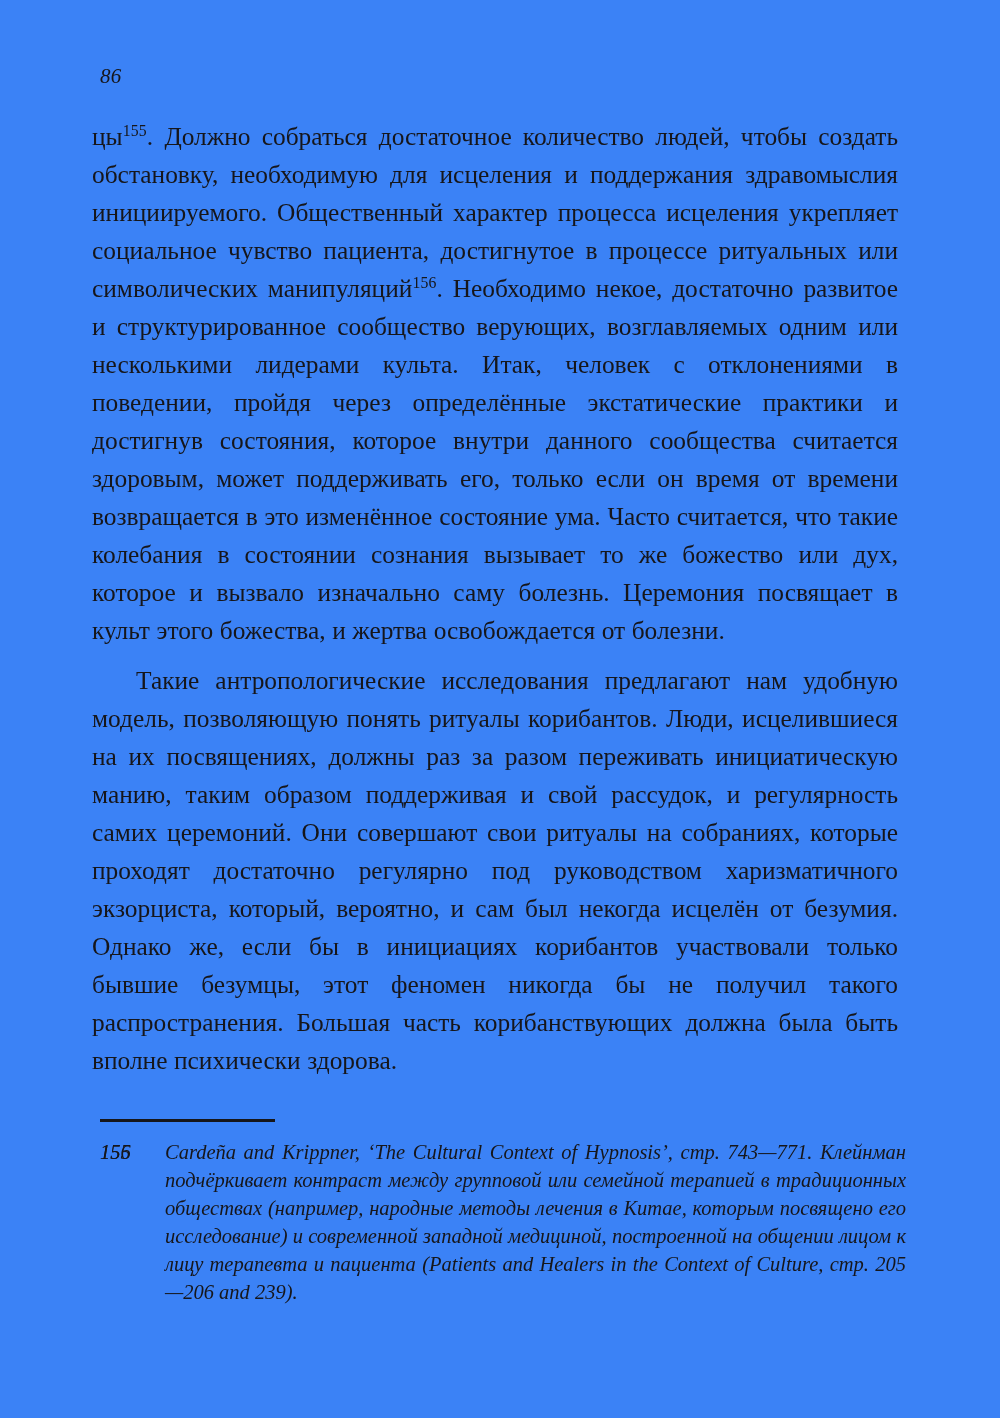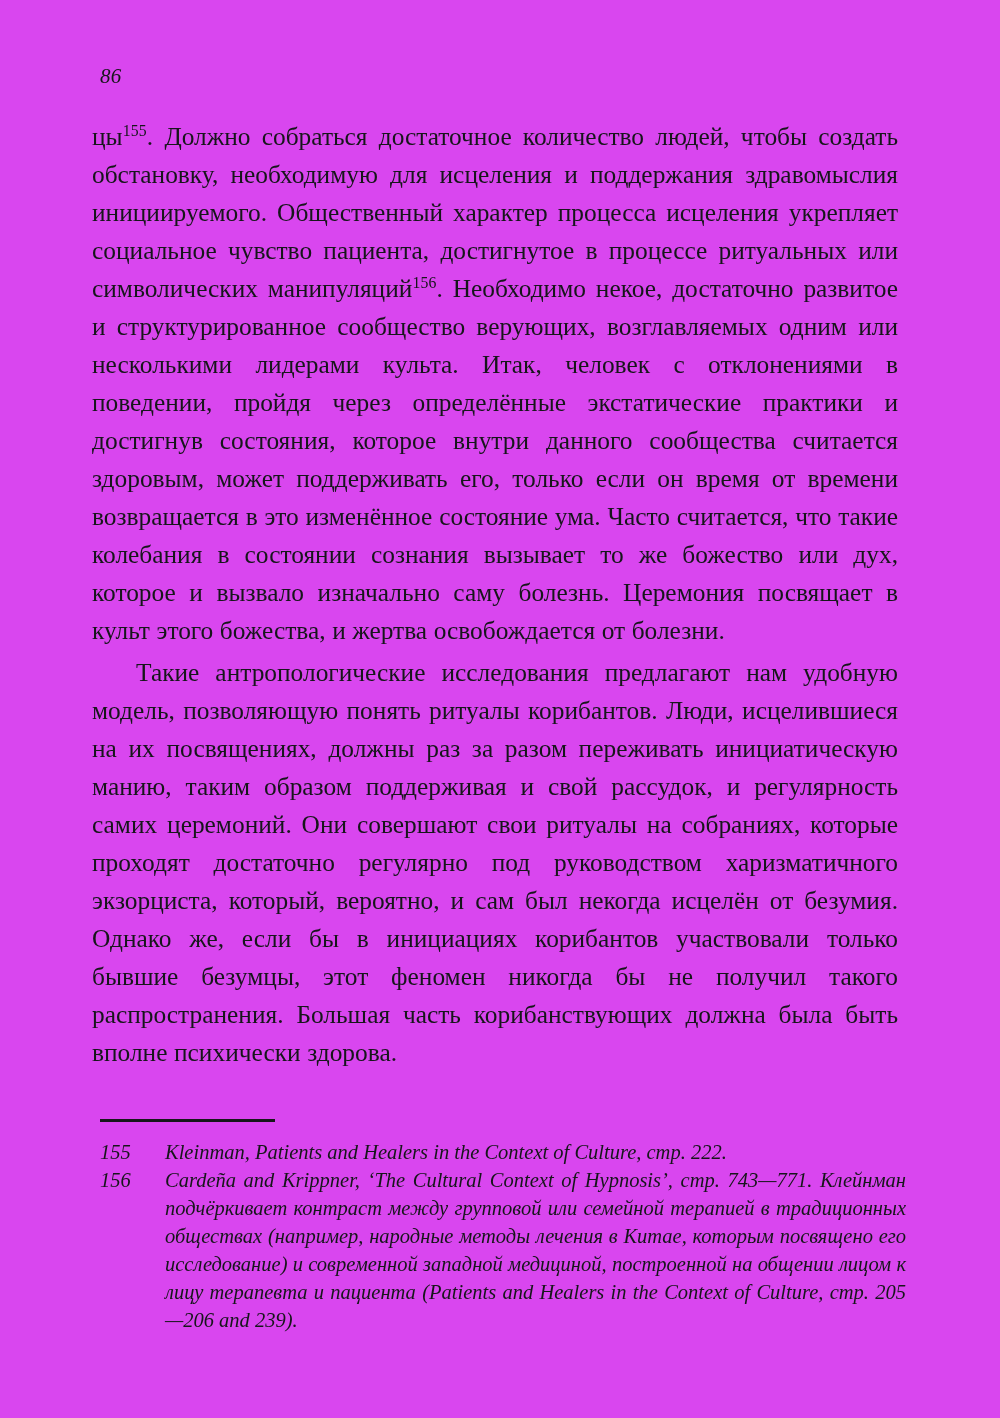--- a/index.html
+++ b/index.html
@@ -4,21 +4,21 @@
 <style>
   html, body {
     margin: 0;
     padding: 0;
     background: #ffffff;
   }
   .page {
     position: relative;
     width: 1000px;
     height: 1418px;
-    background: #d946ef;
+    background: #3b82f6;
     overflow: hidden;
     font-family: "Liberation Serif", "DejaVu Serif", serif;
     color: #16161a;
   }
   .folio {
     position: absolute;
     left: 100px;
     top: 66px;
     font-style: italic;
     font-size: 21px;
@@ -38,21 +38,21 @@
     text-align-last: left;
     font-size: 25.4px;
     line-height: 38px;
     hyphens: manual;
     word-spacing: 0.2px;
   }
   .para.indent {
     text-indent: 44px;
   }
   .para + .para {
-    margin-top: 4px;
+    margin-top: 12px;
   }
   sup.fnref {
     font-size: 0.62em;
     vertical-align: super;
     line-height: 0;
     letter-spacing: 0.2px;
   }
   .footnote-block {
     position: absolute;
     left: 100px;
@@ -96,18 +96,18 @@
   <div class="folio">86</div>
 
   <div class="body-block">
       <p class="para"><span>цы</span><sup class="fnref">155</sup><span>. Должно собраться достаточное количество людей, чтобы создать обстановку, необходимую для исцеления и поддержания здравомыслия инициируемого. Общественный характер процесса исцеления укрепляет социальное чувство пациента, достигнутое в процессе ритуальных или символических манипуляций</span><sup class="fnref">156</sup><span>. Необходимо некое, достаточно развитое и структурированное сообщество верующих, возглавляемых одним или несколькими лидерами культа. Итак, человек с отклонениями в поведении, пройдя через определённые экстатические практики и достигнув состояния, которое внутри данного сообщества считается здоровым, может поддерживать его, только если он время от времени возвращается в это изменённое состояние ума. Часто считается, что такие колебания в состоянии сознания вызывает то же божество или дух, которое и вызвало изначально саму болезнь. Церемония посвящает в культ этого божества, и жертва освобождается от болезни.</span></p>
       <p class="para indent"><span>Такие антропологические исследования предлагают нам удобную модель, позволяющую понять ритуалы корибантов. Люди, исцелившиеся на их посвящениях, должны раз за разом переживать инициатическую манию, таким образом поддерживая и свой рассудок, и регулярность самих церемоний. Они совершают свои ритуалы на собраниях, которые проходят достаточно регулярно под руководством харизматичного экзорциста, который, вероятно, и сам был некогда исцелён от безумия. Однако же, если бы в инициациях корибантов участвовали только бывшие безумцы, этот феномен никогда бы не получил такого распространения. Большая часть корибанствующих должна была быть вполне психически здорова.</span></p>
     </div>
 
   <div class="footnote-block">
     <div class="fn-rule"></div>
     <ul class="fn-list">
-        <li class="fn-item"><span class="fn-num">155</span><span>Kleinman, Patients and Healers in the Context of Culture, стр. 222.</span></li>
+        <li class="fn-item"><span class="fn-num">155</span></li>
         <li class="fn-item"><span class="fn-num">156</span><span>Cardeña and Krippner, ‘The Cultural Context of Hypnosis’, стр. 743—771. Клейнман подчёркивает контраст между групповой или семейной терапией в традиционных обществах (например, народные методы лечения в Китае, которым посвящено его исследование) и современной западной медициной, построенной на общении лицом к лицу терапевта и пациента (Patients and Healers in the Context of Culture, стр. 205—206 and 239).</span></li>
       </ul>
   </div>
 
 </div>
 
 </body></html>

